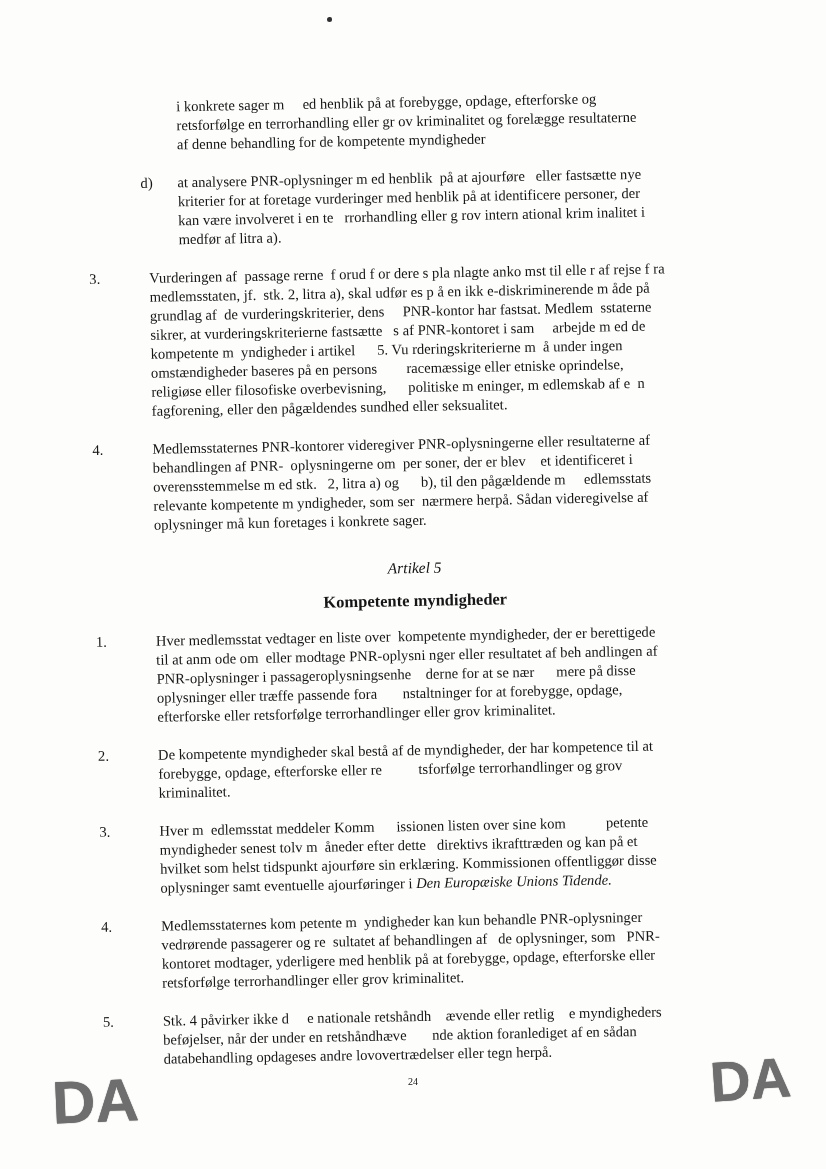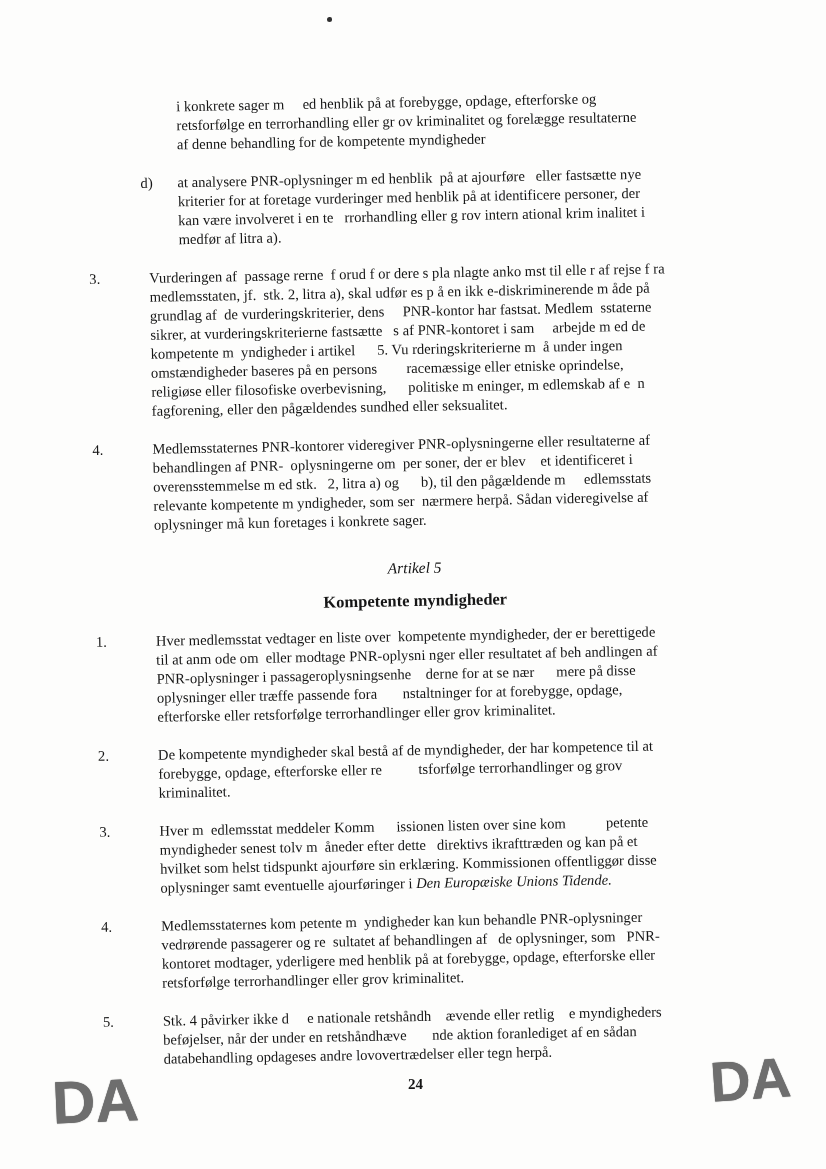--- a/index.html
+++ b/index.html
@@ -68,22 +68,21 @@
     transform: rotate(-2.5deg);
   }
   .footer-da.right {
     left: 710px; top: 1052px;
     font-size: 56px;
     transform: rotate(-4deg);
   }
   .page-number {
     position: absolute;
     left: 408px; top: 1076px;
-    font-size: 15px;
-    font-weight: bold;
+    font-size: 10px;
   }
 </style>
 </head>
 <body>
 
 <div class="page">
 
   <div class="speck"></div>
 
   <div class="content">

